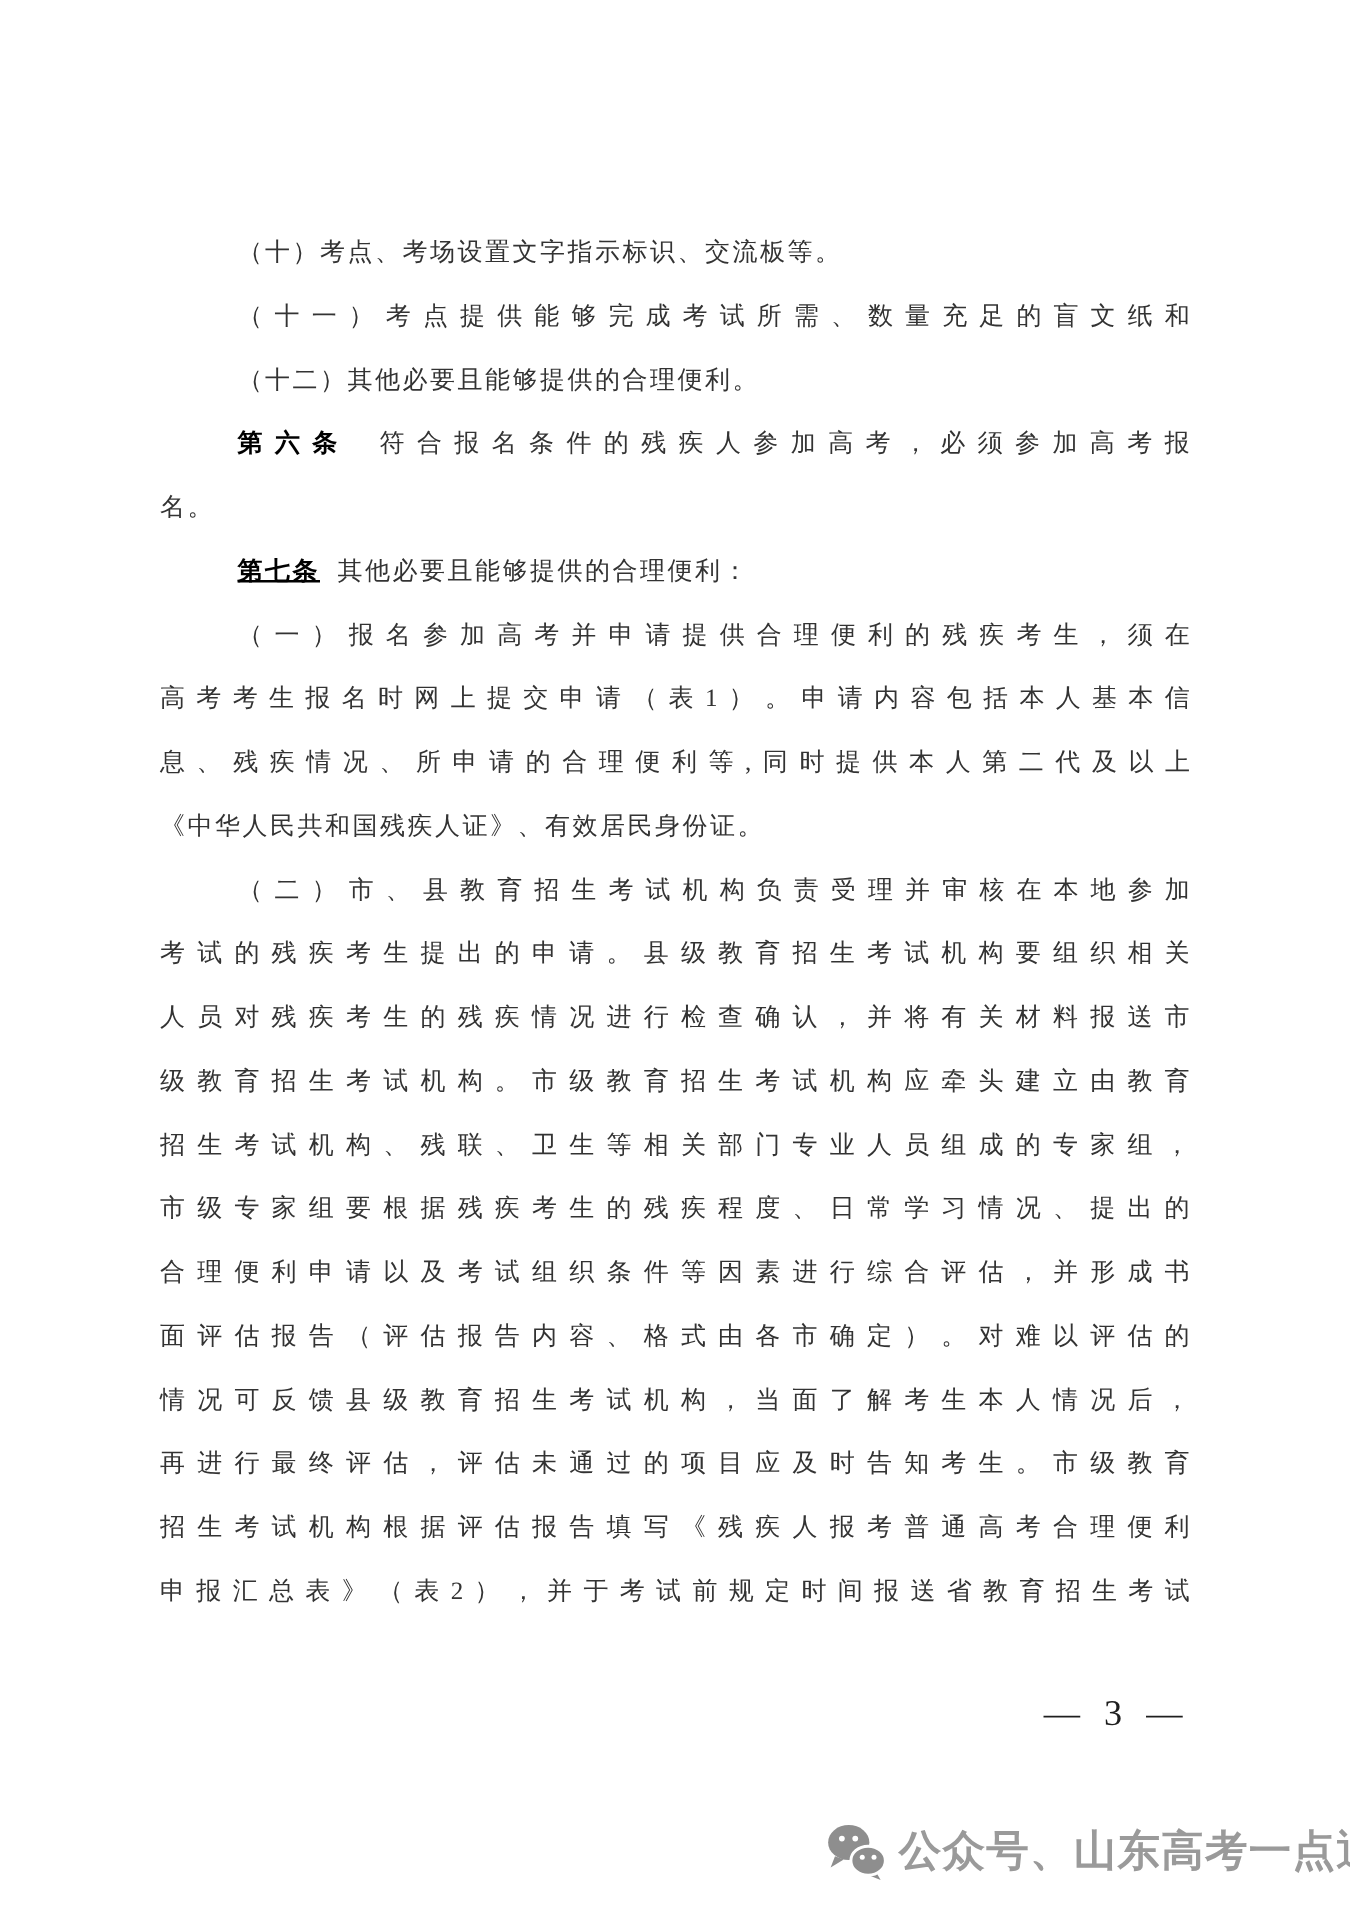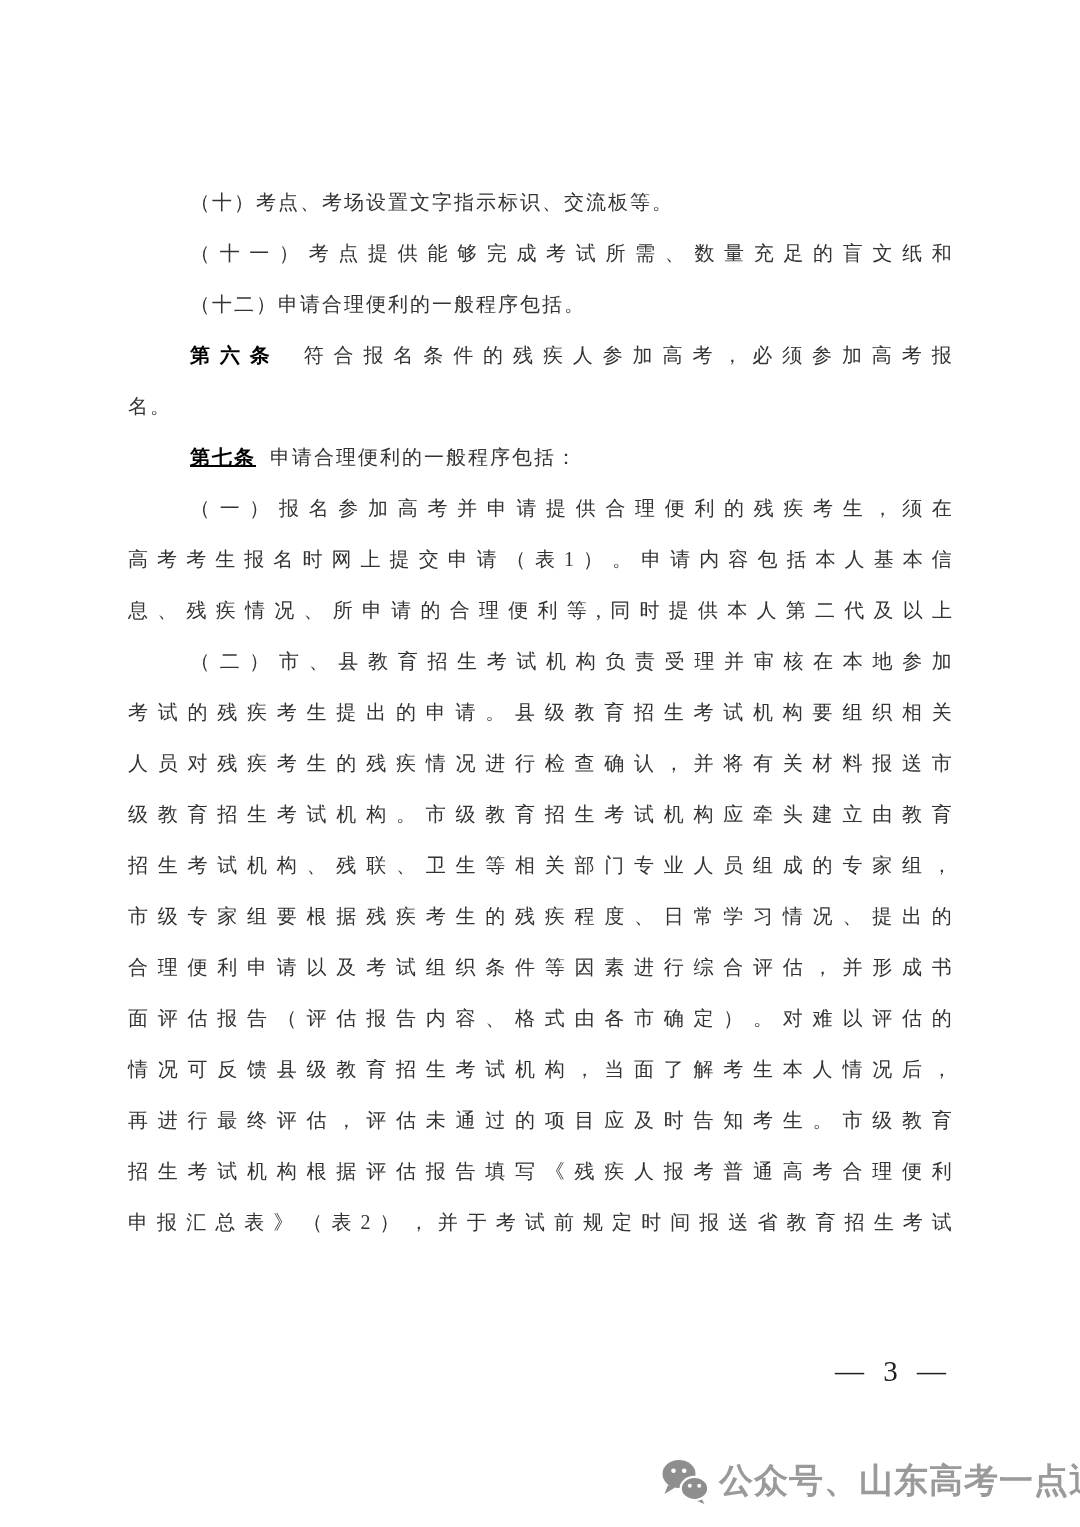--- a/index.html
+++ b/index.html
@@ -97,21 +97,21 @@
         <span class="ch">数</span>
         <span class="ch">量</span>
         <span class="ch">充</span>
         <span class="ch">足</span>
         <span class="ch">的</span>
         <span class="ch">盲</span>
         <span class="ch">文</span>
         <span class="ch">纸</span>
         <span class="ch">和</span>
       </div>
-      <div class="line indent"><span>（十二）申请合理便利的一般程序包括。</span></div>
+      <div class="line indent"><span>（十二）其他必要且能够提供的合理便利。</span></div>
       <div class="line justify indent">
         <span class="ch bold">第</span>
         <span class="ch bold">六</span>
         <span class="ch bold">条</span>
         <span class="spacer"></span>
         <span class="ch">符</span>
         <span class="ch">合</span>
         <span class="ch">报</span>
         <span class="ch">名</span>
         <span class="ch">条</span>
@@ -127,21 +127,21 @@
         <span class="ch">，</span>
         <span class="ch">必</span>
         <span class="ch">须</span>
         <span class="ch">参</span>
         <span class="ch">加</span>
         <span class="ch">高</span>
         <span class="ch">考</span>
         <span class="ch">报</span>
       </div>
       <div class="line"><span>名。</span></div>
-      <div class="line indent"><span class="bold lead-bold">第七条</span><span>申请合理便利的一般程序包括：</span></div>
+      <div class="line indent"><span class="bold lead-bold">第七条</span><span>其他必要且能够提供的合理便利：</span></div>
       <div class="line justify indent">
         <span class="ch">（</span>
         <span class="ch">一</span>
         <span class="ch">）</span>
         <span class="ch">报</span>
         <span class="ch">名</span>
         <span class="ch">参</span>
         <span class="ch">加</span>
         <span class="ch">高</span>
         <span class="ch">考</span>
@@ -218,20 +218,21 @@
         <span class="ch">供</span>
         <span class="ch">本</span>
         <span class="ch">人</span>
         <span class="ch">第</span>
         <span class="ch">二</span>
         <span class="ch">代</span>
         <span class="ch">及</span>
         <span class="ch">以</span>
         <span class="ch">上</span>
       </div>
+      <div class="line"><span>《中华人民共和国残疾人证》、有效居民身份证。</span></div>
       <div class="line justify indent">
         <span class="ch">（</span>
         <span class="ch">二</span>
         <span class="ch">）</span>
         <span class="ch">市</span>
         <span class="ch">、</span>
         <span class="ch">县</span>
         <span class="ch">教</span>
         <span class="ch">育</span>
         <span class="ch">招</span>

